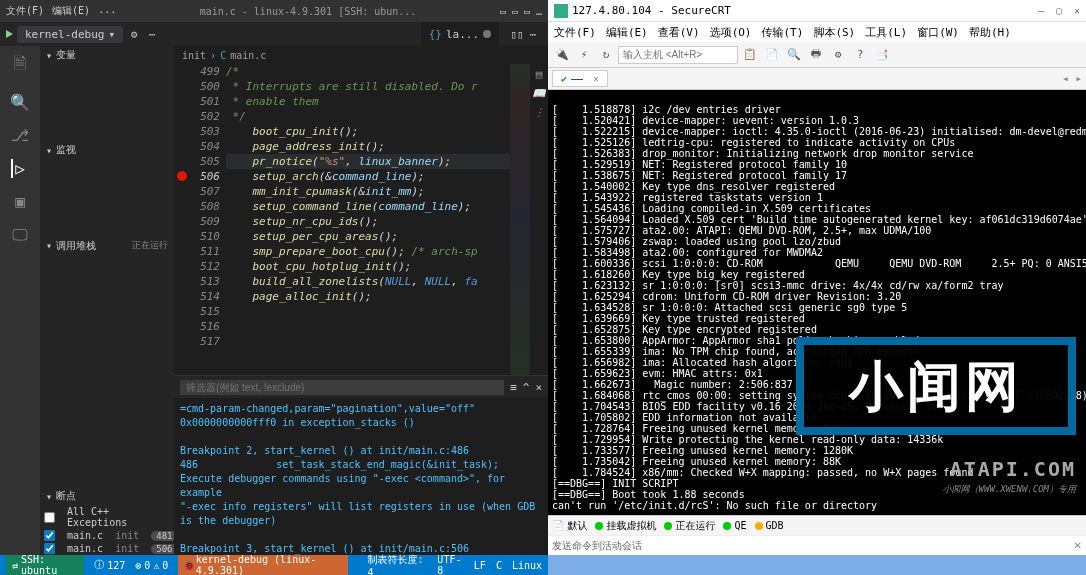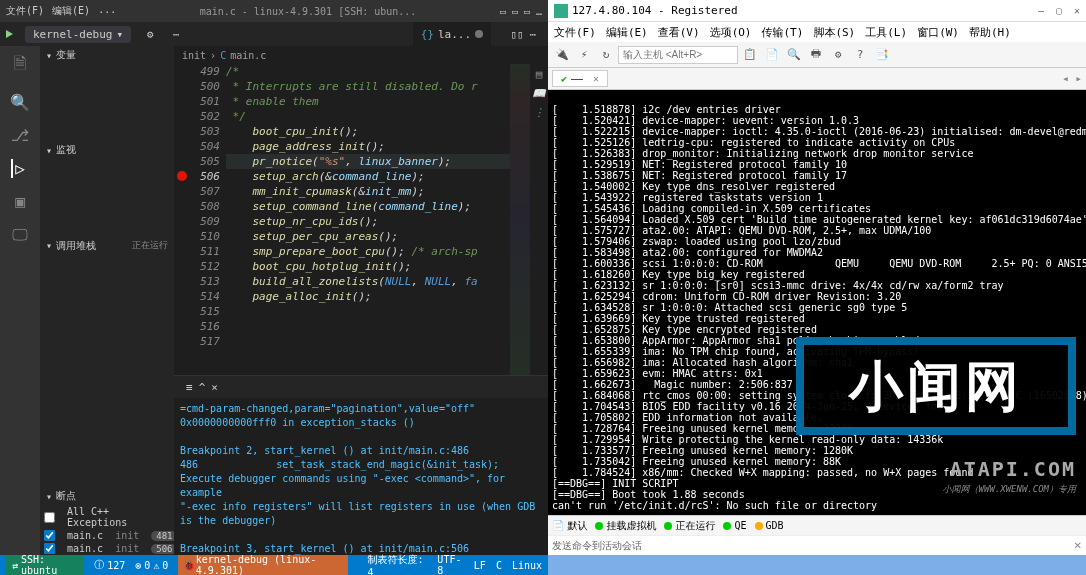--- a/index.html
+++ b/index.html
@@ -6,21 +6,21 @@
 body { width: 1086px; height: 575px; background: #1e1e1e; font-family: "Consolas", monospace; font-size: 11px; overflow: hidden; display: flex; }
 .left { width: 548px; height: 100%; display: flex; flex-direction: column; background: #1e1e1e; }
 .right { width: 538px; height: 100%; display: flex; flex-direction: column; background: #fff; }
 
 
 .vs-titlebar { height: 22px; background: #323233; display: flex; align-items: center; color: #ccc; font-size: 10px; padding: 0 6px; }
 .vs-titlebar .menu { display: flex; gap: 8px; color: #ccc; }
 .vs-titlebar .tab-title { margin: 0 auto; color: #999; }
 
 
-.vs-tool { height: 24px; background: #252526; display: flex; align-items: center; padding: 0 6px; gap: 12px; }
+.vs-tool { height: 24px; background: #252526; display: flex; align-items: center; padding: 0 6px; gap: 4px; }
 .run-label { background: #37373d; border-radius: 3px; padding: 2px 8px; color: #ccc; display: flex; align-items: center; gap: 4px; font-size: 11px; }
 .play-triangle { width: 0; height: 0; border-left: 7px solid #89d185; border-top: 4px solid transparent; border-bottom: 4px solid transparent; }
 .tool-icon { width: 14px; height: 14px; color: #ccc; display: flex; align-items: center; justify-content: center; }
 
 
 .vs-body { flex: 1; display: flex; overflow: hidden; }
 .activity { width: 40px; background: #333333; display: flex; flex-direction: column; align-items: center; padding-top: 6px; gap: 14px; }
 .activity .act-icon { color: #858585; font-size: 16px; cursor: pointer; }
 .activity .act-icon.active { color: #fff; border-left: 2px solid #fff; padding-left: 2px; margin-left: -4px; }
 
@@ -242,20 +242,21 @@
           </div>
         <div class="mm-tools">
           <span>▤</span>
           <span>📖</span>
           <span>⋮</span>
         </div>
       </div>
 
       <div class="debug-panel">
         <div class="dbg-filter">
+          <input placeholder="筛选器(例如 text, !exclude)" style="">
           <div class="dbg-actions">
             <span>≡</span>
             <span>^</span>
             <span>×</span>
           </div>
         </div>
         <div class="dbg-out" id="dbg-out">=cmd-param-changed,param="pagination",value="off"
 0x0000000000fff0 in exception_stacks ()
 
 Breakpoint 2, start_kernel () at init/main.c:486
@@ -279,21 +280,21 @@
     <span class="sb-item">UTF-8</span>
     <span class="sb-item">LF</span>
     <span class="sb-item">C</span>
     <span class="sb-item">Linux</span>
   </div>
 </div>
 
 <div class="right">
   <div class="sc-titlebar">
     <div class="wt-icon"></div>
-    <span>127.4.80.104 - Registered</span>
+    <span>127.4.80.104 - SecureCRT</span>
     <div class="win-ctrls">
       <span>—</span>
       <span>▢</span>
       <span>✕</span>
     </div>
   </div>
   <div class="sc-menu">
     <span>文件(F)</span>
       <span>编辑(E)</span>
       <span>查看(V)</span>

